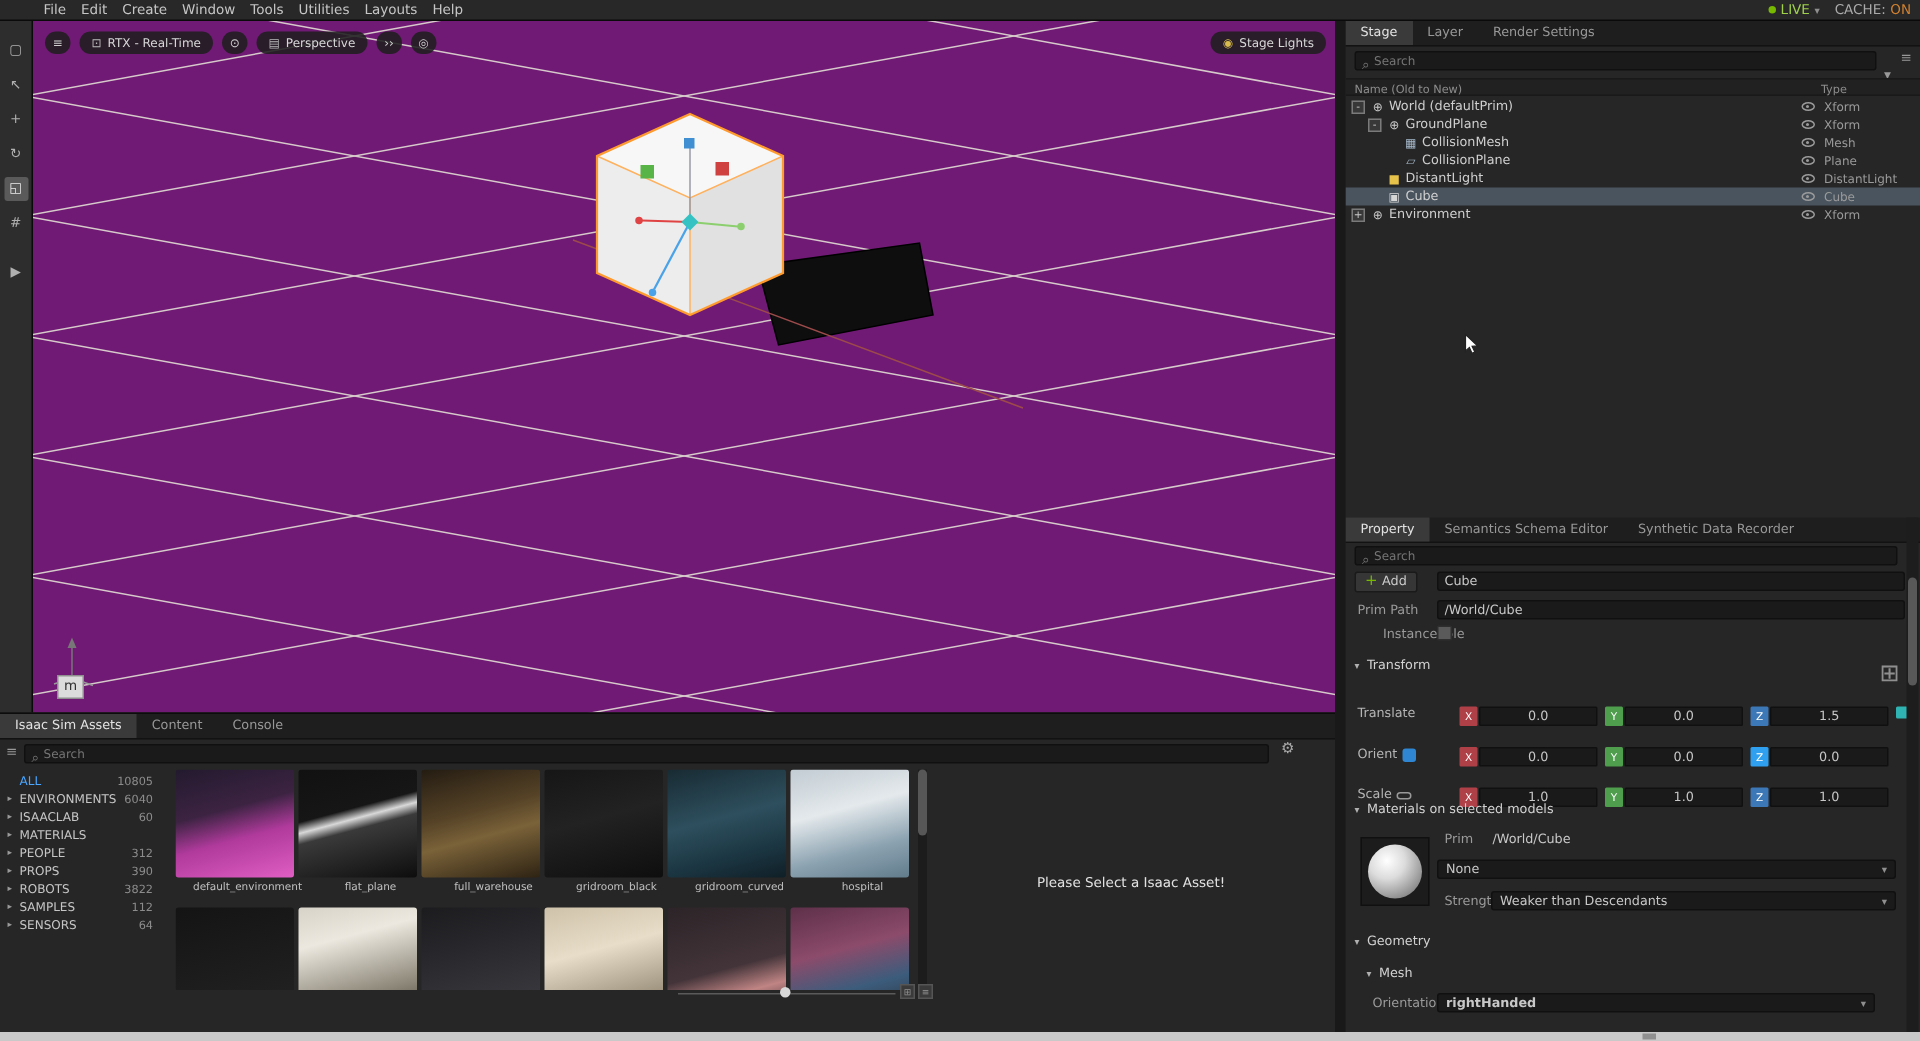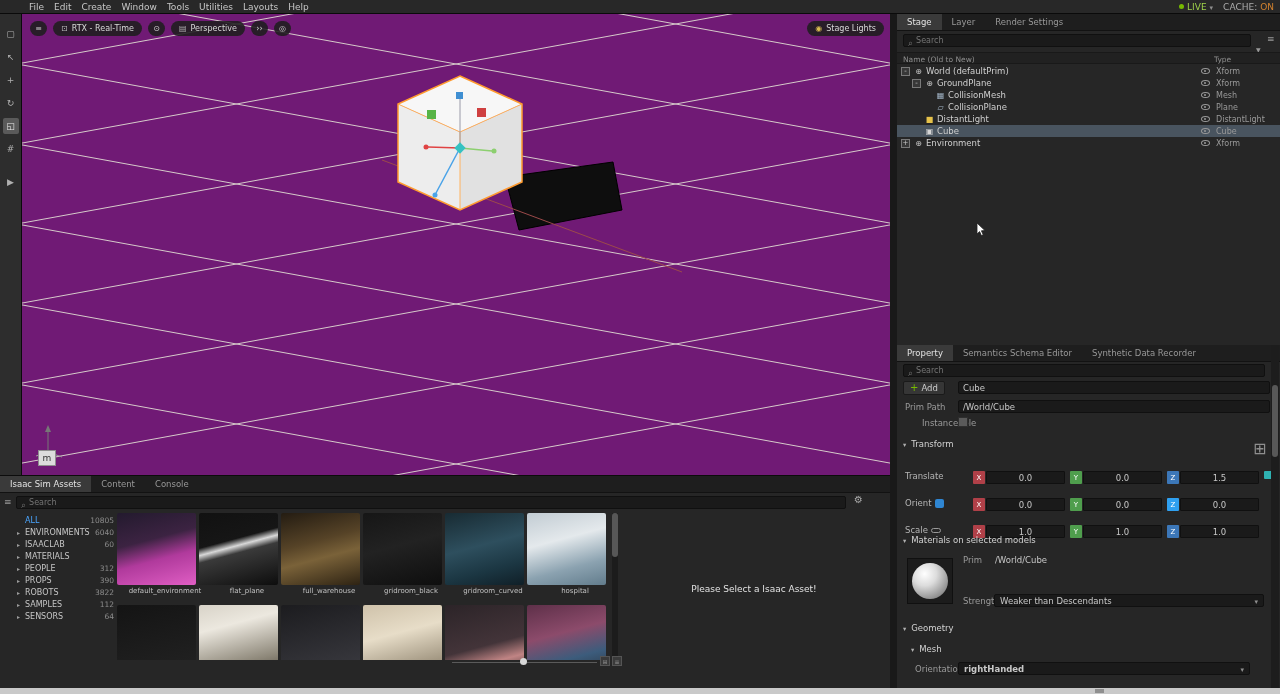--- a/index.html
+++ b/index.html
@@ -102,21 +102,21 @@
   .dd{position:absolute;height:13px;background:#1a1a1a;border:1px solid #101010;border-radius:2px;color:#c8c8c8;font-size:8.5px;display:flex;align-items:center;padding:0 5px;}
   .dd .caret::before{content:"▾";color:#8f8f8f;font-size:7px;}
   .dd .caret{margin-left:auto;}
   .sphere-wrap{position:absolute;left:10px;top:213px;width:46px;height:46px;background:#1c1c1c;border:1px solid #101010;display:flex;align-items:center;justify-content:center;}
   .sphere{width:36px;height:36px;border-radius:50%;background:radial-gradient(circle at 35% 30%, #ffffff 0%, #dcdcdc 35%, #909090 75%, #5a5a5a 100%);}
   .vscroll{position:absolute;right:1px;top:0;width:8px;height:343px;background:#1d1d1d;}
   .vthumb{position:absolute;left:1px;top:40px;width:6px;height:72px;background:#585858;border-radius:3px;}
 
   
   .bpanel{position:absolute;left:0;top:475px;width:890px;height:213px;background:#262626;border-top:1px solid #0c0c0c;overflow:hidden;}
-  .cats{position:absolute;left:12px;top:38px;width:114px;}
+  .cats{position:absolute;left:0;top:38px;width:114px;}
   .cat-row{height:12px;display:flex;align-items:center;font-size:8px;color:#c6c6c6;padding-left:5px;}
   .cat-arrow{width:8px;flex:none;font-size:6px;color:#9a9a9a;}
   .cat-label{white-space:nowrap;}
   .cat-count{margin-left:auto;padding-right:12px;color:#8c8c8c;font-size:7.5px;}
   .cat-row.sel .cat-label{color:#4aa6ff;}
   .agrid{position:absolute;left:117px;top:37px;width:494px;height:147px;overflow:hidden;display:grid;grid-template-columns:repeat(6,79px);column-gap:3px;row-gap:10px;align-content:start;}
   .acell{width:96px;}
   .athumb{width:79px;height:72px;border-radius:2px;background:#333;}
   .aname{margin-top:2px;font-size:7px;color:#c0c0c0;text-align:center;white-space:nowrap;overflow:hidden;}
   .gscroll{position:absolute;left:612px;top:37px;width:6px;height:147px;background:#1c1c1c;}
@@ -445,20 +445,24 @@
       <span>Materials on selected models</span>
     </div>
 
     <span class="plabel" style="left:66px;top:210px;">Prim</span>
     <span class="plabel pval" style="left:98px;top:210px;">/World/Cube</span>
 
     <div class="sphere-wrap">
       <div class="sphere"></div>
     </div>
 
+    <div class="dd" style="left:61px;top:228px;width:306px;">
+      <span>None</span>
+      <span class="caret"></span>
+    </div>
 
     <span class="plabel" style="left:66px;top:251px;">Strength</span>
     <div class="dd" style="left:97px;top:249px;width:270px;">
       <span>Weaker than Descendants</span>
       <span class="caret"></span>
     </div>
 
     <div class="sec" style="left:6px;top:278px;">
       <span class="tri"></span>
       <span>Geometry</span>

